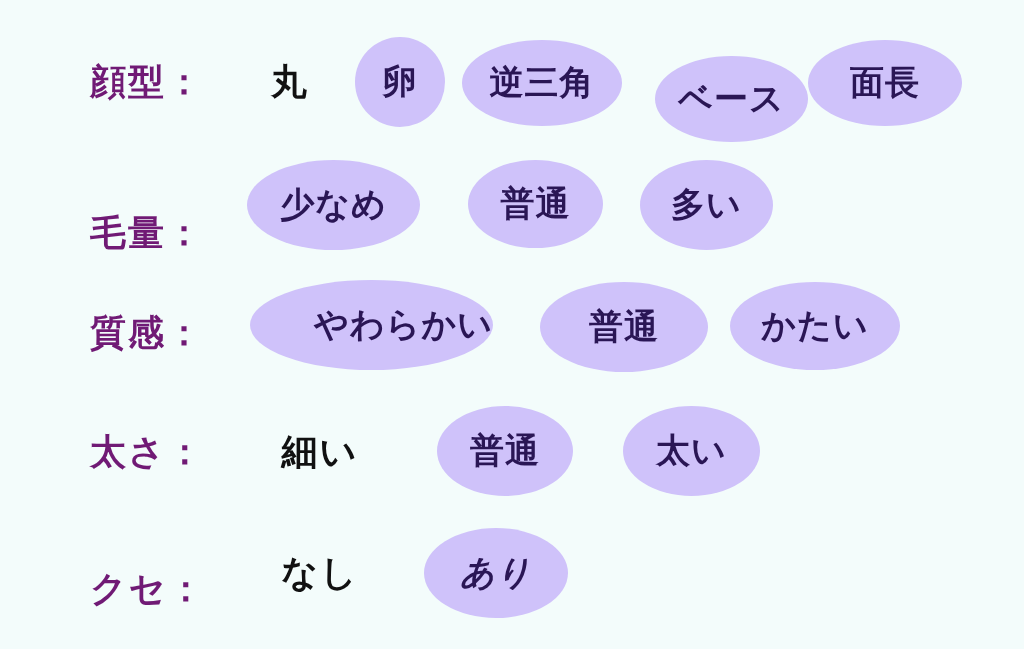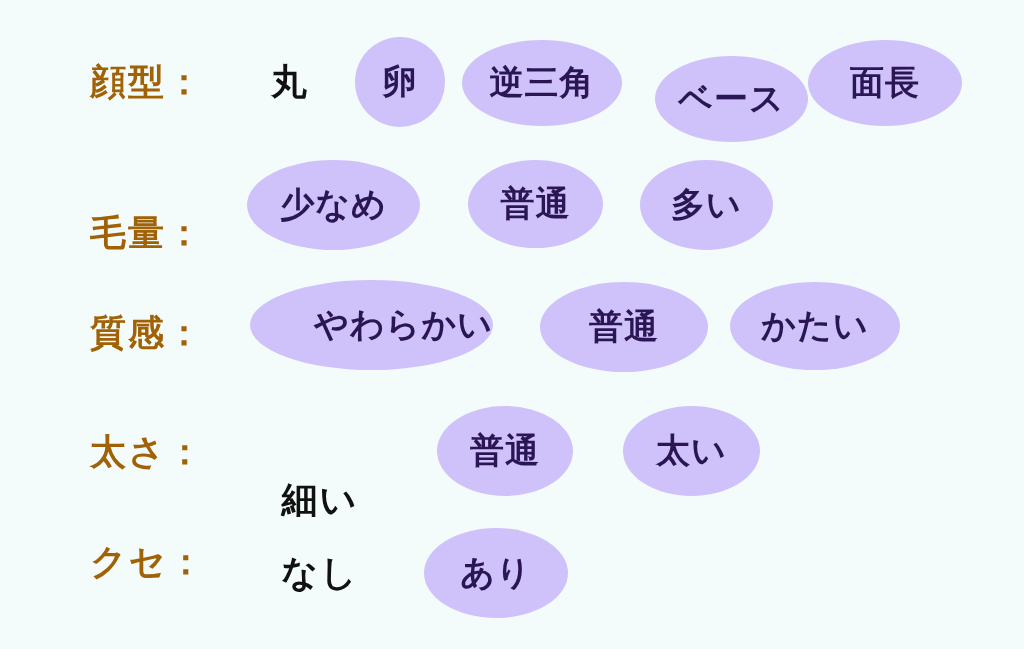--- a/index.html
+++ b/index.html
@@ -4,21 +4,21 @@
 <style>
   html, body { margin:0; padding:0; }
   body {
     width:1024px; height:649px; overflow:hidden;
     background:#f3fcfb;
     font-family:"DejaVu Sans", "Liberation Sans", sans-serif;
     position:relative;
   }
   .label {
     position:absolute;
-    font-size:36px; font-weight:bold; color:#a16207;
+    font-size:36px; font-weight:bold; color:#701a75;
     letter-spacing:2px;
     transform:translateY(-50%);
     white-space:nowrap;
   }
   .plain {
     position:absolute;
     font-size:36px; font-weight:bold; color:#111;
     transform:translate(-50%,-50%);
     white-space:nowrap;
     letter-spacing:2px;
@@ -69,25 +69,25 @@
   <span>やわらかい</span>
 </div>
 <div class="pill" style="left:540px; top:282px; width:168px; height:90px;">
   <span>普通</span>
 </div>
 <div class="pill" style="left:730px; top:282px; width:170px; height:88px;">
   <span>かたい</span>
 </div>
 
 <div class="label" style="left:90px; top:452px;">太さ：</div>
-<div class="plain" style="left:320px; top:452px;margin-top:48px;">細い</div>
+<div class="plain" style="left:320px; top:452px;">細い</div>
 <div class="pill" style="left:437px; top:406px; width:136px; height:90px;">
   <span>普通</span>
 </div>
 <div class="pill" style="left:623px; top:406px; width:137px; height:90px;">
   <span>太い</span>
 </div>
 
-<div class="label" style="left:90px; top:562px;">クセ：</div>
+<div class="label" style="left:90px; top:589px;">クセ：</div>
 <div class="plain" style="left:320px; top:573px;">なし</div>
-<div class="pill" style="left:424px; top:528px; width:144px; height:90px;">
+<div class="pill" style="left:424px; top:528px; width:144px; height:90px;font-style:italic;">
   <span>あり</span>
 </div>
 
 </body></html>

